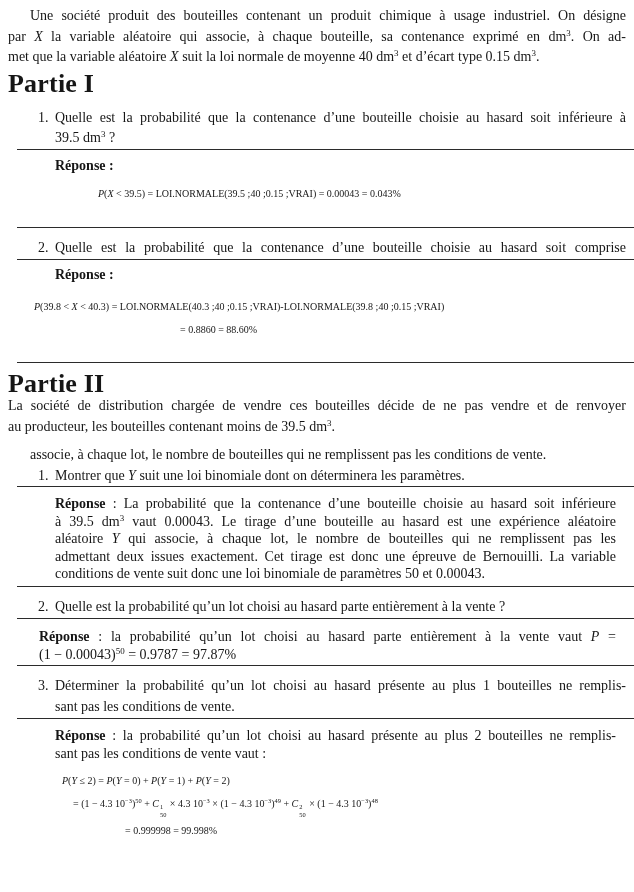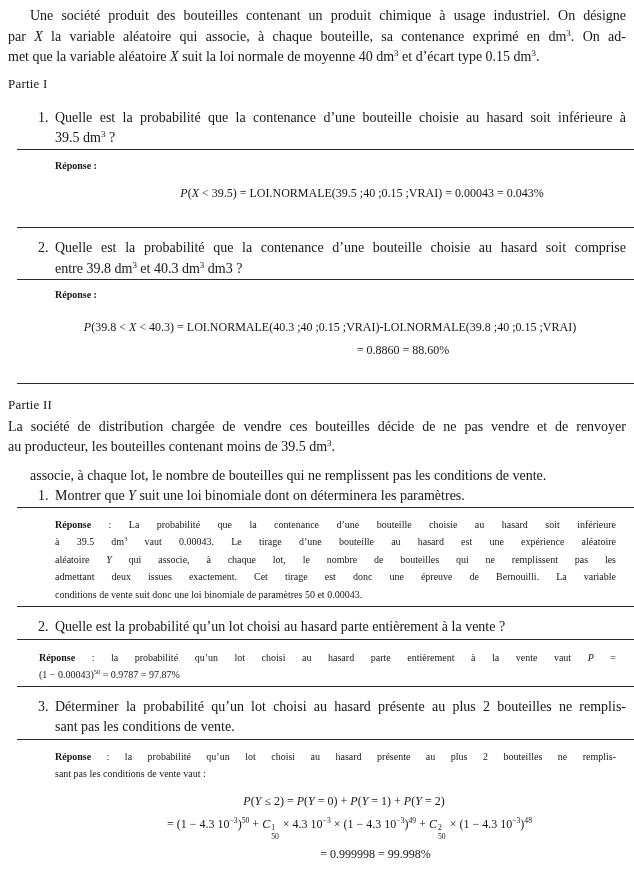--- a/index.html
+++ b/index.html
@@ -11,21 +11,21 @@
     color:#161616;
     font-family:"Liberation Serif","DejaVu Serif",serif;
     font-size:14px;
     line-height:20.5px;
   }
   
   .ln { text-align:justify; text-align-last:left; overflow:hidden; white-space:normal; }
   .ln.j { text-align-last:justify; }
   #intro .ln:first-child, #para2 .ln:first-child { text-indent:22px; }
 
-  h1.part { font-size:13px; line-height:24px; font-weight:normal; letter-spacing:0.2px; }
+  h1.part { font-size:26px; line-height:24px; font-weight:bold; letter-spacing:0.2px; }
   #part1-heading { margin-top:4px; }
   #part2-heading { margin-top:9px; }
 
   .qitem { display:flex; }
   .qnum { flex:none; width:17px; margin-left:30px; }
   .qtext { flex:1; min-width:0; }
   #q1 { margin-top:12px; }
   #q2 { margin-top:10px; }
   #p2q1 { margin-top:0; }
   #p2q2 { margin-top:10px; }
@@ -35,29 +35,29 @@
   #rule1 { margin-top:0; }
   #rule2 { margin-top:23px; }
   #rule3 { margin-top:0; }
   #rule4 { margin-top:21px; }
   #rule5 { margin-top:0; }
   #rule6 { margin-top:3px; }
   #rule7 { margin-top:1px; }
   #rule8 { margin-top:2px; }
   #rule9 { margin-top:1px; }
 
-  .ans { margin-left:47px; margin-right:10px; font-size:10px; line-height:17.5px; }
+  .ans { margin-left:47px; margin-right:10px; font-size:14px; line-height:17.5px; }
   .rlabel { font-weight:bold; }
   #p1a1-label { margin-top:7px; }
   #p1a2-label { margin-top:6px; }
   #p2a1 { margin-top:8px; }
   #p2a2 { margin-top:9px;margin-left:31px; }
   #p2a3-text { margin-top:8px; }
 
-  .eq { font-size:12px; white-space:nowrap;text-align:center; }
+  .eq { font-size:10px; white-space:nowrap; }
   #p1a1-eq  { margin-top:9px;  line-height:21px; margin-left:90px; }
   #p1a2-eq1 { margin-top:12px; line-height:23px; margin-left:26px; }
   #p1a2-eq2 { line-height:23px; margin-left:172px; }
   #p2a3-eq1 { margin-top:7px;  line-height:23px; margin-left:54px; }
   #p2a3-eq2 { line-height:23px; margin-left:65px; }
   #p2a3-eq3 { line-height:23px; margin-left:117px; }
 
   sup, sub { font-size:64%; line-height:0; position:relative; vertical-align:baseline; }
   sup { top:-0.55em; }
   
@@ -87,21 +87,20 @@
 
 <hr class="rule" id="rule1">
 <div class="ans rlabel" id="p1a1-label">Réponse :</div>
 <div class="eq" id="p1a1-eq"><i>P</i>(<i>X</i> &lt; 39.5) = LOI.NORMALE(39.5 ;40 ;0.15 ;VRAI) = 0.00043 = 0.043%</div>
 <hr class="rule" id="rule2">
 
 <div class="qitem" id="q2">
   <span class="qnum">2.</span>
   <div class="qtext">
       <div class="ln j">Quelle est la probabilité que la contenance d’une bouteille choisie au hasard soit comprise</div>
-      <div class="ln">entre 39.8 dm<sup>3</sup> et 40.3 dm<sup>3</sup> dm3 ?</div>
     </div>
 </div>
 
 <hr class="rule" id="rule3">
 <div class="ans rlabel" id="p1a2-label">Réponse :</div>
 <div class="eq" id="p1a2-eq1"><i>P</i>(39.8 &lt; <i>X</i> &lt; 40.3) = LOI.NORMALE(40.3 ;40 ;0.15 ;VRAI)-LOI.NORMALE(39.8 ;40 ;0.15 ;VRAI)</div>
 <div class="eq" id="p1a2-eq2">= 0.8860 = 88.60%</div>
 <hr class="rule" id="rule4">
 
 <h1 class="part" id="part2-heading">Partie II</h1>
@@ -141,21 +140,21 @@
 <hr class="rule" id="rule7">
 <div class="ans" id="p2a2">
     <div class="ln j"><b>Réponse</b> : la probabilité qu’un lot choisi au hasard parte entièrement à la vente vaut <i>P</i> =</div>
     <div class="ln">(1 − 0.00043)<sup>50</sup> = 0.9787 = 97.87%</div>
   </div>
 <hr class="rule" id="rule8">
 
 <div class="qitem" id="p2q3">
   <span class="qnum">3.</span>
   <div class="qtext">
-      <div class="ln j">Déterminer la probabilité qu’un lot choisi au hasard présente au plus 2 bouteilles ne remplis-</div>
+      <div class="ln j">Déterminer la probabilité qu’un lot choisi au hasard présente au plus 1 bouteilles ne remplis-</div>
       <div class="ln">sant pas les conditions de vente.</div>
     </div>
 </div>
 
 <hr class="rule" id="rule9">
 <div class="ans" id="p2a3-text">
     <div class="ln j"><b>Réponse</b> : la probabilité qu’un lot choisi au hasard présente au plus 2 bouteilles ne remplis-</div>
     <div class="ln">sant pas les conditions de vente vaut :</div>
   </div>
 <div class="eq" id="p2a3-eq1"><i>P</i>(<i>Y</i> ≤ 2) = <i>P</i>(<i>Y</i> = 0) + <i>P</i>(<i>Y</i> = 1) + <i>P</i>(<i>Y</i> = 2)</div>

